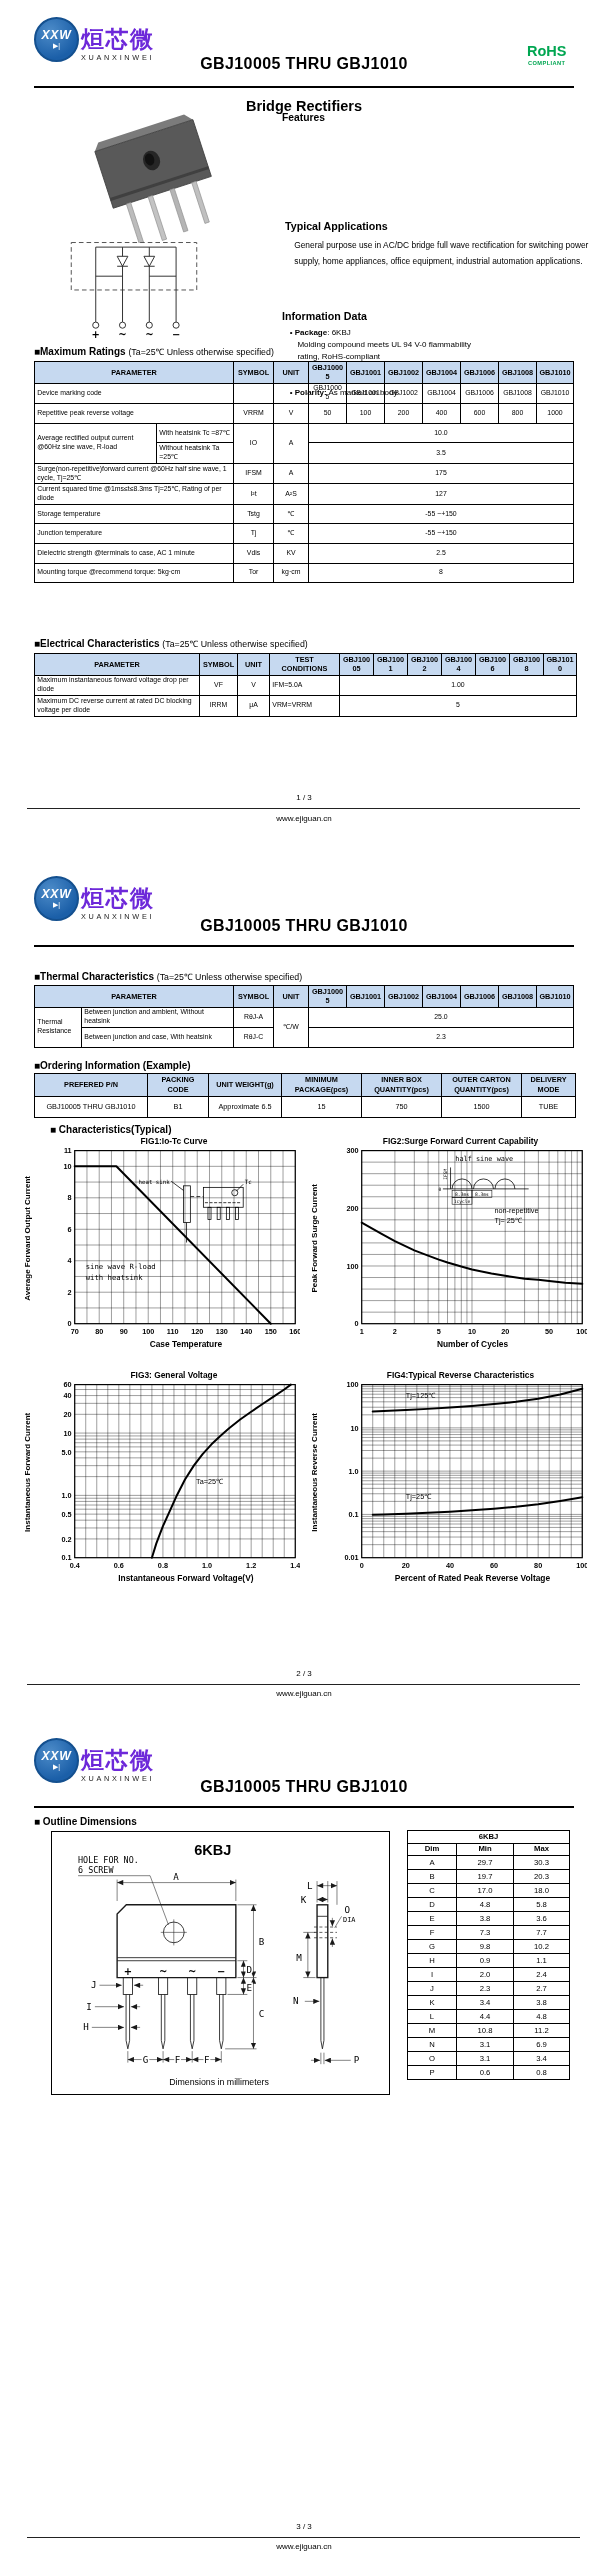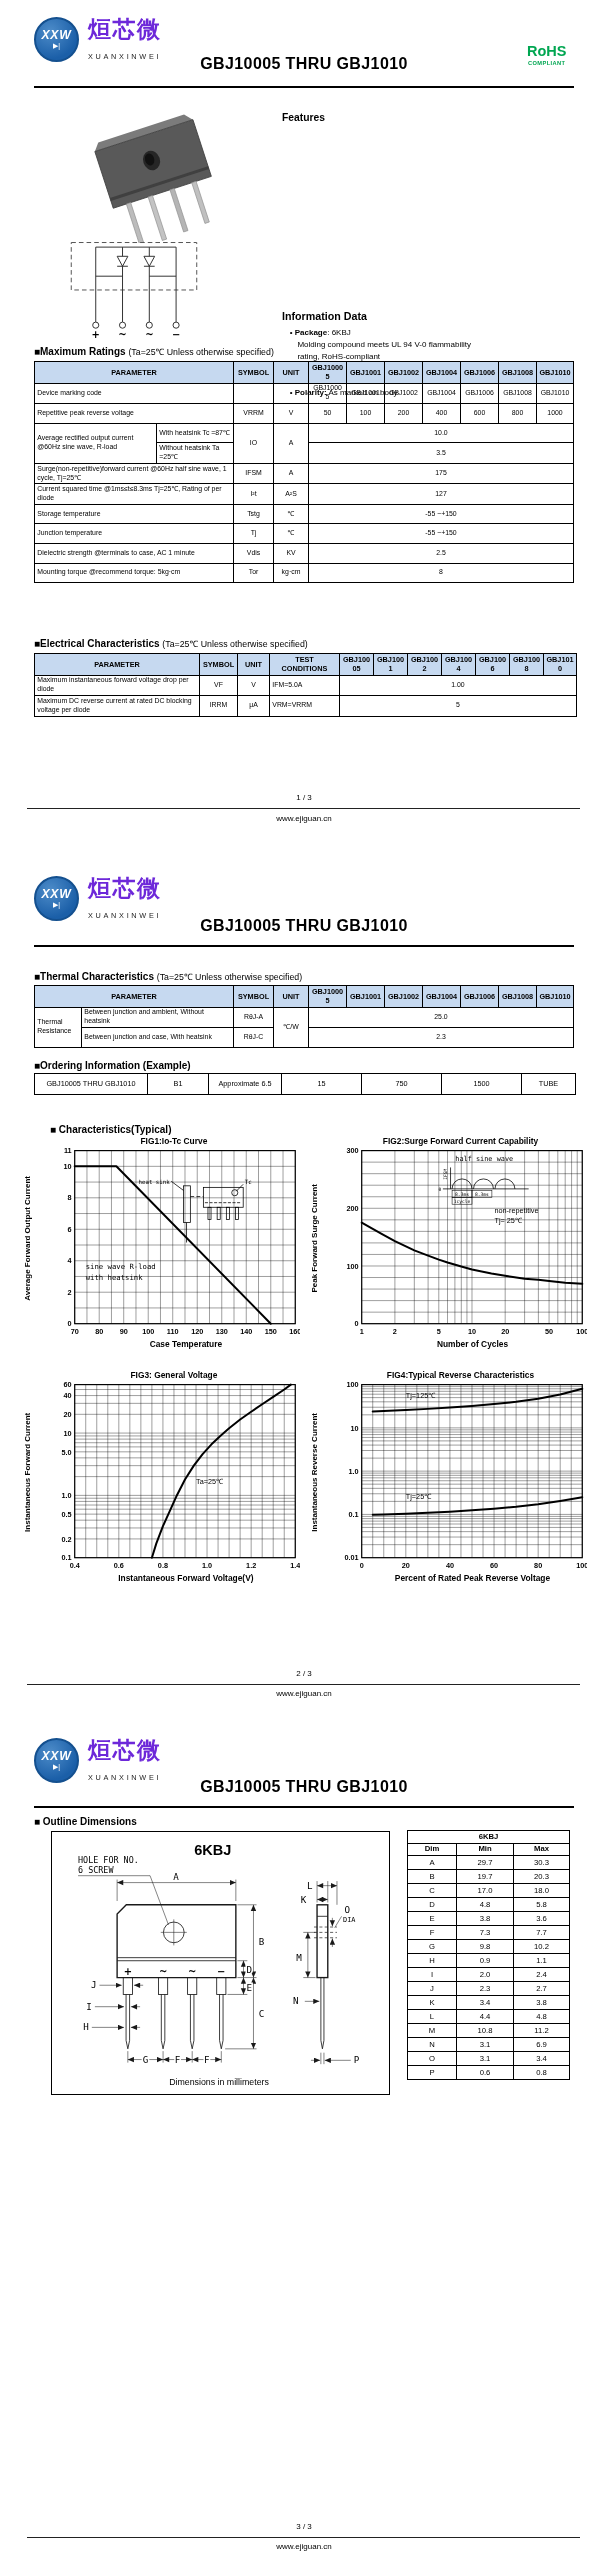--- a/index.html
+++ b/index.html
@@ -1,27 +1,27 @@
 <!DOCTYPE html>
 <html style="font-size:12.2px"><head>
 <meta charset="utf-8">
 <style>
   html,body{margin:0;padding:0;background:#888;}
   body{width:608px;font-family:"Liberation Sans",sans-serif;color:#000;}
   .page{position:relative;width:608px;height:859px;background:#fff;overflow:hidden;}
   .abs{position:absolute;}
 
   
-  .logo{display:flex;align-items:flex-start;gap:9px;}
+  .logo{display:flex;align-items:flex-end;gap:2px;}
   .logo-circle{width:41px;height:41px;border-radius:50%;background:radial-gradient(circle at 35% 30%,#4d8cc9,#1b5fa8 70%);
     border:2.3px solid #14508f;display:flex;flex-direction:column;align-items:center;justify-content:center;color:#fff;flex:0 0 auto;}
   .logo-xxw{font-style:italic;font-weight:bold;font-size:12.2px;letter-spacing:0.8px;line-height:1;}
   .logo-diode{font-size:6.9px;line-height:1;margin-top:2.3px;}
   .logo-cn{font-size:23px;font-weight:bold;letter-spacing:1.5px;line-height:1.05;color:#6d28d9;font-family:"DejaVu Sans",sans-serif;}
-  .logo-en{font-size:7.3px;letter-spacing:2.7px;color:#222;margin-top:11px;}
+  .logo-en{font-size:7.3px;letter-spacing:2.7px;color:#222;margin-top:2px;}
   .doc-title{left:0;right:0;text-align:center;font-size:16px;font-weight:bold;letter-spacing:0.4px;}
   .rohs-1{font-size:14.5px;font-weight:bold;color:#00A651;line-height:1;}
   .rohs-2{font-size:5.7px;font-weight:bold;color:#00A651;letter-spacing:0.4px;margin-top:1.5px;}
   .hrule{height:1.5px;background:#000;}
   .frule{height:1.1px;background:#222;}
 
   .h-product{left:0;right:0;text-align:center;font-size:14.5px;font-weight:bold;}
   .sec-h{font-size:10px;font-weight:bold;}
   .sec-h .note{font-weight:normal;font-size:8.8px;}
 
@@ -93,20 +93,21 @@
       <div class="logo-en">XUANXINWEI</div>
     </div>
   </div>
   <div class="abs doc-title" style="top:55px;">GBJ10005 THRU GBJ1010</div>
   <div class="abs" style="left:527px;top:44px;text-align:center;">
     <div class="rohs-1">RoHS</div>
     <div class="rohs-2">COMPLIANT</div>
   </div>
   <div class="abs hrule" style="left:34px;right:34px;top:86px;"></div>
 
+  <div class="abs h-product" style="top:98px;">Bridge Rectifiers</div>
 
   <svg class="abs" style="left:83px;top:107px;" width="142" height="136" viewBox="0 0 185 178">
     <g transform="rotate(-18 92 88)">
       <polygon points="28,36 163,36 154,26 36,26" fill="#7b7b7b"></polygon>
       <rect x="28" y="36" width="135" height="78" fill="#595959" stroke="#3c3c3c"></rect>
       <rect x="28" y="100" width="135" height="4" fill="#404040"></rect>
       <ellipse cx="95" cy="70" rx="11" ry="13" fill="#262626"></ellipse>
       <ellipse cx="93" cy="68" rx="6" ry="8" fill="#111"></ellipse>
       <rect x="46" y="114" width="6" height="62" fill="#bcbcbc" stroke="#8d8d8d" stroke-width=".8"></rect>
       <rect x="76" y="114" width="6" height="60" fill="#c3c3c3" stroke="#8d8d8d" stroke-width=".8"></rect>
@@ -134,20 +135,24 @@
     <circle cx="145" cy="110" r="4" fill="#fff" stroke="#333" stroke-width="1.3"></circle>
   <text x="40" y="127" text-anchor="middle" class="smark">+</text>
       <text x="75" y="127" text-anchor="middle" class="smark">~</text>
       <text x="110" y="127" text-anchor="middle" class="smark">~</text>
       <text x="145" y="127" text-anchor="middle" class="smark">−</text>
     </svg>
 
   <div class="abs" style="left:282px;top:112px;width:315px;">
     <div class="feat-h">Features</div>
   </div>
+  <div class="abs" style="left:285px;top:220px;width:315px;">
+    <div class="feat-h" style="font-size:10.7px;">Typical Applications</div>
+    <p class="apps-p">General purpose use in AC/DC bridge full wave rectification for switching power supply, home appliances, office equipment, industrial automation applications.</p>
+  </div>
   <div class="abs" style="left:282px;top:310px;width:315px;">
     <div class="feat-h" style="font-size:10.7px;">Information Data</div>
     <ul class="mech-ul">
       <li><span class="b">Package</span><span>: 6KBJ</span></li>
       <li class="nb"><span>Molding compound meets UL 94 V-0 flammability</span></li>
       <li class="nb"><span>rating, RoHS-compliant</span></li>
       <li><span class="b">Terminals</span><span>: Tin plated leads, solderable  per</span></li>
       <li class="nb"><span>J-STD-002 and JESD22-B102</span></li>
       <li><span class="b">Polarity:</span><span> As marked on body</span></li>
     </ul>
@@ -379,20 +384,29 @@
     <colgroup>
         <col style="width:113px">
         <col style="width:61px">
         <col style="width:73px">
         <col style="width:80px">
         <col style="width:80px">
         <col style="width:80px">
         <col style="width:54px">
       </colgroup>
     <tbody>
+        <tr>
+          <th>PREFERED P/N</th>
+          <th>PACKING CODE</th>
+          <th>UNIT WEIGHT(g)</th>
+          <th>MINIMUM PACKAGE(pcs)</th>
+          <th>INNER BOX QUANTITY(pcs)</th>
+          <th>OUTER CARTON QUANTITY(pcs)</th>
+          <th>DELIVERY MODE</th>
+        </tr>
         <tr>
           <td>GBJ10005 THRU GBJ1010</td>
           <td>B1</td>
           <td>Approximate 6.5</td>
           <td>15</td>
           <td>750</td>
           <td>1500</td>
           <td>TUBE</td>
         </tr>
       </tbody>

